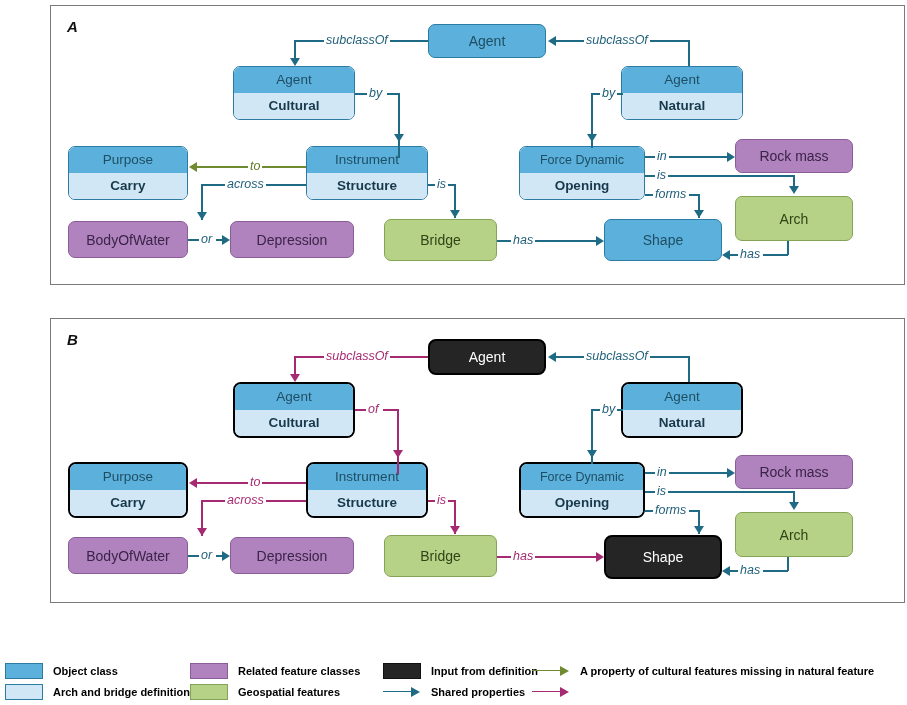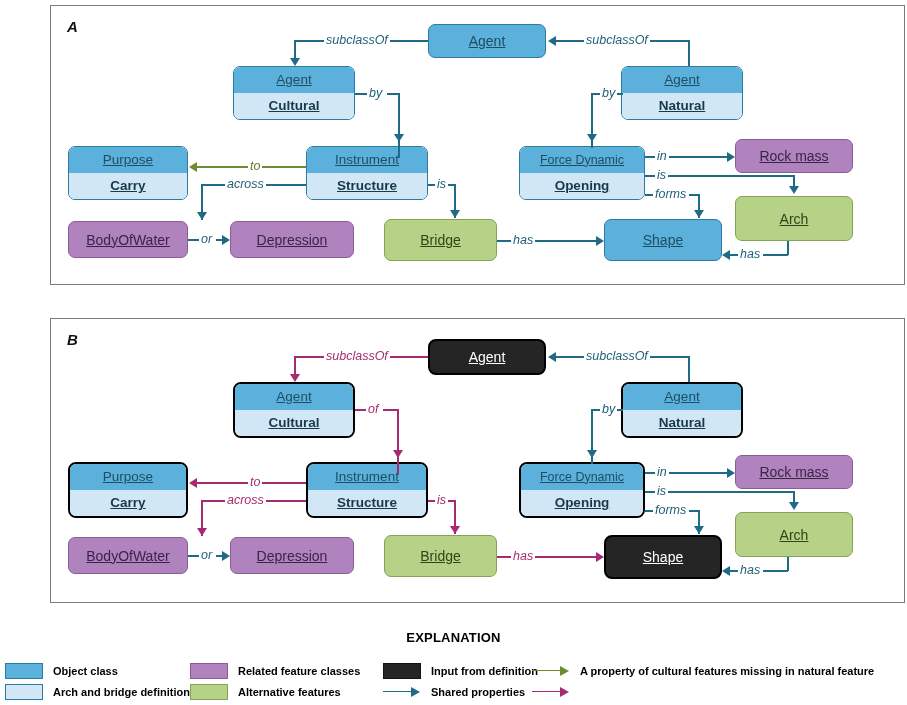--- a/index.html
+++ b/index.html
@@ -8,21 +8,21 @@
   .panel{position:absolute;border:1.5px solid #7a7a7a;background:#ffffff;box-sizing:border-box;}
   #panel-a{left:50px;top:5px;width:855px;height:280px;}
   #panel-b{left:50px;top:318px;width:855px;height:285px;}
 
   .panel-label{position:absolute;font-weight:bold;font-style:italic;font-size:15px;color:#111;}
 
   
   .node{position:absolute;box-sizing:border-box;border-radius:7px;overflow:hidden;
         display:flex;flex-direction:column;}
   .node .lbl{display:flex;align-items:center;justify-content:center;width:100%;
-             line-height:1;text-align:left;text-decoration:underline;}
+             line-height:1;text-align:left;}
 
   
   .n-blue{background:#5bb0dc;border:1.5px solid #2b7ba3;}
   .n-blue .lbl{color:#1f4e63;font-size:14px;height:100%;}
   .n-purple{background:#b083be;border:1.5px solid #8a5d99;}
   .n-purple .lbl{color:#3a2447;font-size:14px;height:100%;}
   .n-green{background:#b6d286;border:1.5px solid #85a356;}
   .n-green .lbl{color:#2f4417;font-size:14px;height:100%;}
   .n-black{background:#252525;border:1.5px solid #111111;}
   .n-black .lbl{color:#ffffff;font-size:14px;height:100%;}
@@ -324,41 +324,40 @@
   <div class="seg v" style="left:736px;top:238px;height:14px;"></div>
   <div class="seg h" style="left:712px;top:251px;width:25px;"></div>
   <div class="seg h" style="left:679px;top:251px;width:8px;"></div>
   <div class="arrow ar-left" style="left:671px;top:247px;"></div>
   <div class="elabel" style="left:687px;top:245px;">has</div>
 
 </div>
 
 <div id="legend">
 
-  <div id="explanation-title">EXPLANATION</div>
 
   <div class="lg-col" style="left:5px;">
     <div class="lg-row">
       <span class="sw sw-blue"></span>
       <span class="lg-txt">Object class</span>
     </div>
     <div class="lg-row">
       <span class="sw sw-lblue"></span>
       <span class="lg-txt">Arch and bridge definition</span>
     </div>
   </div>
 
   <div class="lg-col" style="left:190px;">
     <div class="lg-row">
       <span class="sw sw-purple"></span>
       <span class="lg-txt">Related feature classes</span>
     </div>
     <div class="lg-row">
       <span class="sw sw-green"></span>
-      <span class="lg-txt">Alternative features</span>
+      <span class="lg-txt">Geospatial features</span>
     </div>
   </div>
 
   <div class="lg-col" style="left:383px;">
     <div class="lg-row">
       <span class="sw sw-black"></span>
       <span class="lg-txt">Input from definition</span>
     </div>
     <div class="lg-row">
       <span class="lgarrow">

